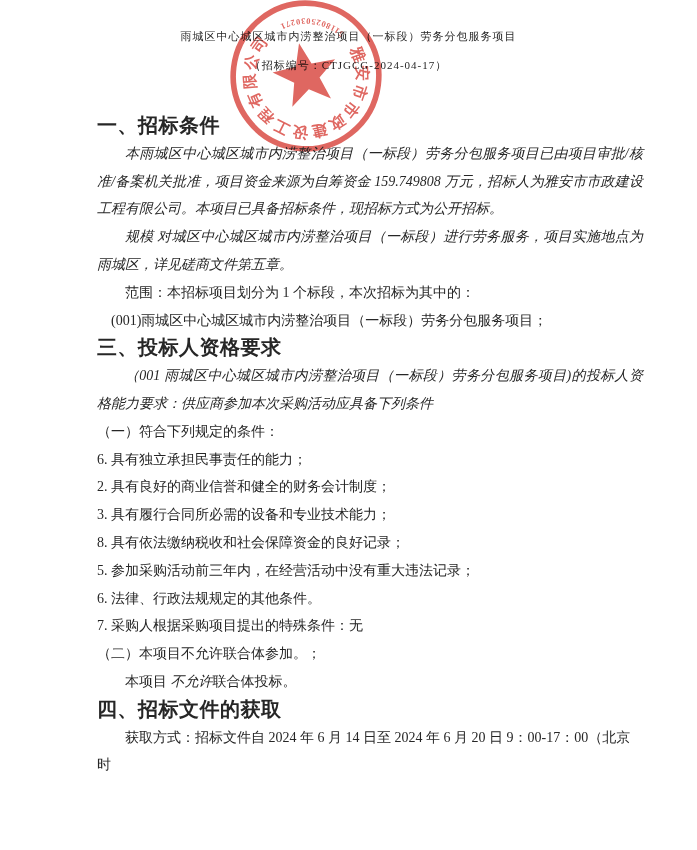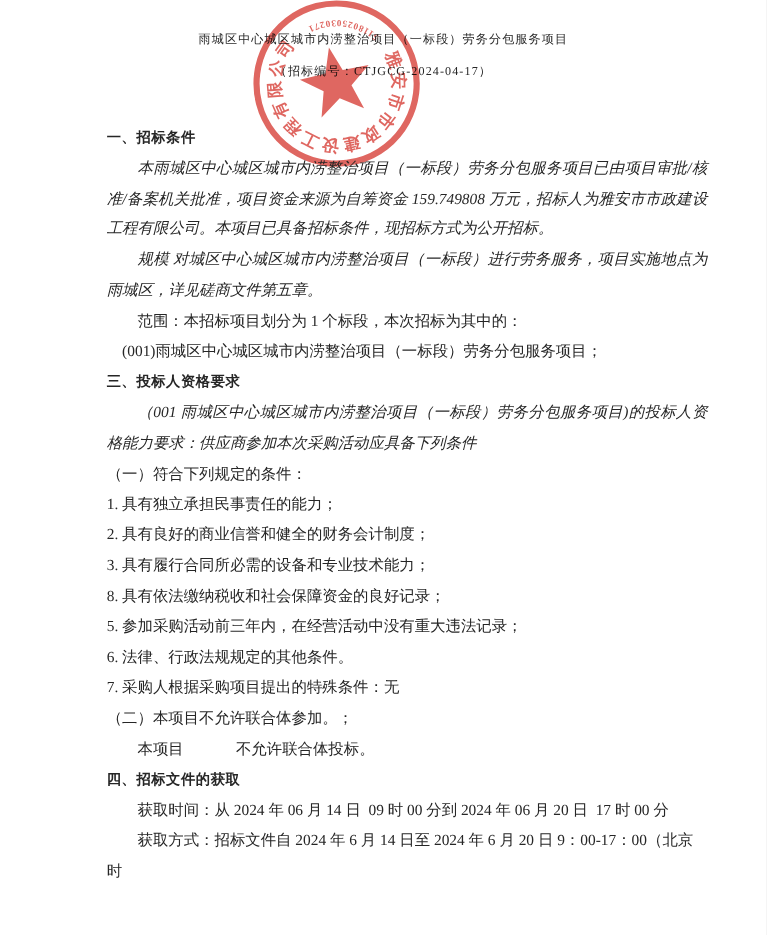--- a/index.html
+++ b/index.html
@@ -17,22 +17,22 @@
     font-size:11px;line-height:29px;letter-spacing:1px;
   }
   .content{
     position:absolute;top:112px;left:97px;width:546px;
     font-size:14px;line-height:27.8px;
   }
   .content p{margin:0;white-space:pre-wrap;}
   .just{text-align:justify;font-style:italic;}
   .indent{text-indent:2em;}
   .indent-sm{text-indent:1em;}
-  .sec{font-weight:bold;font-size:13px;letter-spacing:.5px;font-family:Liberation Mono, monospace;}
-  .it{margin-left:44px;}
+  .sec{font-weight:bold;font-size:20px;letter-spacing:.5px;}
+  .it{font-style:italic;}
   .seal{
     position:absolute;left:226px;top:-4px;width:160px;height:160px;
     opacity:.82;mix-blend-mode:multiply;pointer-events:none;
   }
   .seal text{font-family:"Liberation Serif","DejaVu Serif",serif;font-weight:bold;}
 </style>
 </head>
 <body>
 
 <div class="doc">
@@ -66,29 +66,28 @@
     <p class="indent just">本雨城区中心城区城市内涝整治项目（一标段）劳务分包服务项目已由项目审批/核准/备案机关批准，项目资金来源为自筹资金 159.749808 万元，招标人为雅安市市政建设工程有限公司。本项目已具备招标条件，现招标方式为公开招标。</p>
 
     <p class="indent just">规模 对城区中心城区城市内涝整治项目（一标段）进行劳务服务，项目实施地点为雨城区，详见磋商文件第五章。</p>
     <p class="indent">范围：本招标项目划分为 1 个标段，本次招标为其中的：</p>
     <p class="indent-sm">(001)雨城区中心城区城市内涝整治项目（一标段）劳务分包服务项目；</p>
 
     <p class="sec">三、投标人资格要求</p>
     <p class="indent just">（001 雨城区中心城区城市内涝整治项目（一标段）劳务分包服务项目)的投标人资格能力要求：供应商参加本次采购活动应具备下列条件</p>
     <p>（一）符合下列规定的条件：</p>
 
-    <p>1. 具有独立承担民事责任的能力；</p>
+    <p>6. 具有独立承担民事责任的能力；</p>
     <p>2. 具有良好的商业信誉和健全的财务会计制度；</p>
     <p>3. 具有履行合同所必需的设备和专业技术能力；</p>
     <p>8. 具有依法缴纳税收和社会保障资金的良好记录；</p>
     <p>5. 参加采购活动前三年内，在经营活动中没有重大违法记录；</p>
     <p>6. 法律、行政法规规定的其他条件。</p>
     <p>7. 采购人根据采购项目提出的特殊条件：无</p>
 
     <p>（二）本项目不允许联合体参加。；</p>
     <p class="indent"><span>本项目 </span><span class="it">不允许</span><span>联合体投标。</span></p>
 
     <p class="sec">四、招标文件的获取</p>
-    <p class="indent">获取时间：从 2024 年 06 月 14 日  09 时 00 分到 2024 年 06 月 20 日  17 时 00 分</p>
     <p class="indent">获取方式：招标文件自 2024 年 6 月 14 日至 2024 年 6 月 20 日 9：00-17：00（北京时</p>
 
   </div>
 </div>
 
 </body></html>

